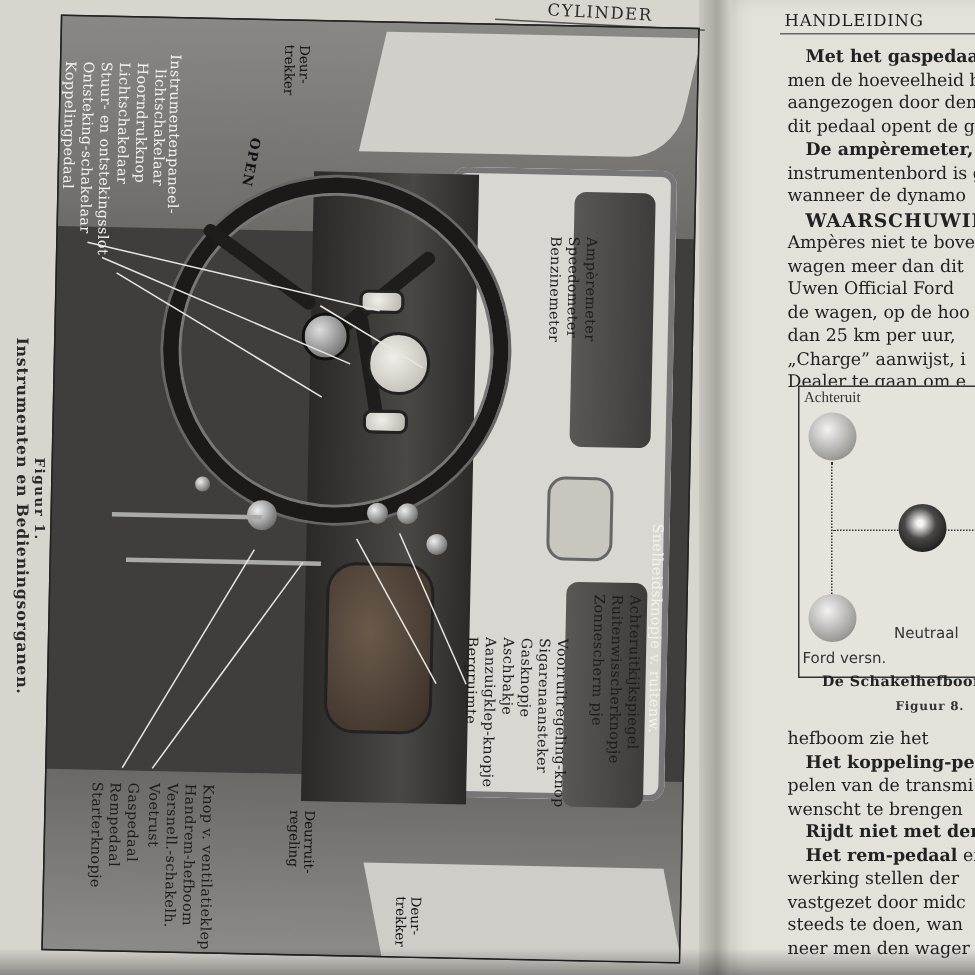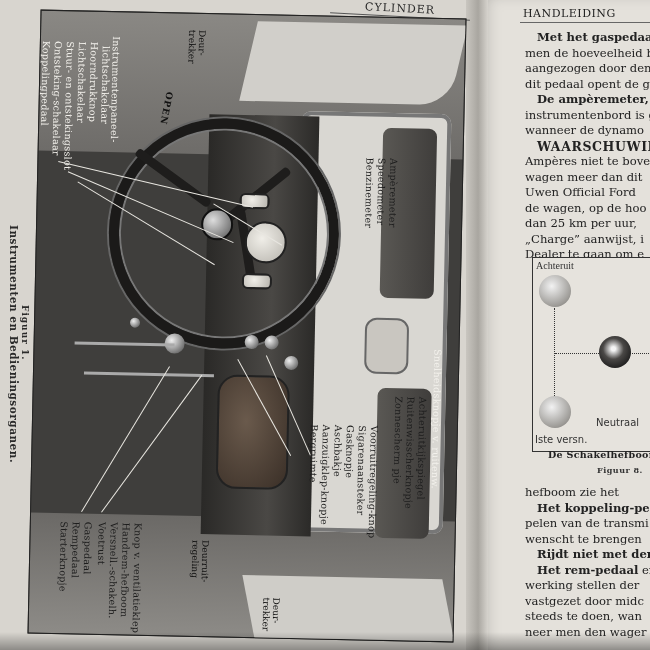--- a/index.html
+++ b/index.html
@@ -174,21 +174,21 @@
 </div>
 
 <div class="fig2">
   <span class="lbl" style="left:3px;top:2px;font-family:Liberation Serif, serif;">Achteruit</span>
   <div class="ball light" style="left:6px;top:17px;"></div>
   <div class="dot-v" style="left:21px;top:50px;height:98px;"></div>
   <div class="dot-h" style="left:22px;top:95px;width:110px;"></div>
   <div class="ball dark" style="left:66px;top:78px;"></div>
   <span class="lbl" style="left:63px;top:115px;margin-top:44px;">Neutraal</span>
   <div class="ball light" style="left:6px;top:138px;"></div>
-  <span class="lbl" style="left:2px;top:176px;">Iste versn.</span>
+  <span class="lbl" style="left:2px;top:176px;">Ford versn.</span>
 </div>
 <div class="fig2-caption">De Schakelhefboom-</div>
 <div class="fig2-sub">Figuur 8.</div>
 
 <div class="text-block" style="top:485px;">
   <p>hefboom  zie  het</p>
   <p class="indent"><b>Het koppeling-ped</b></p>
   <p>pelen van de transmi</p>
   <p>wenscht te brengen</p>
   <p class="indent"><b>Rijdt niet met der</b></p>

